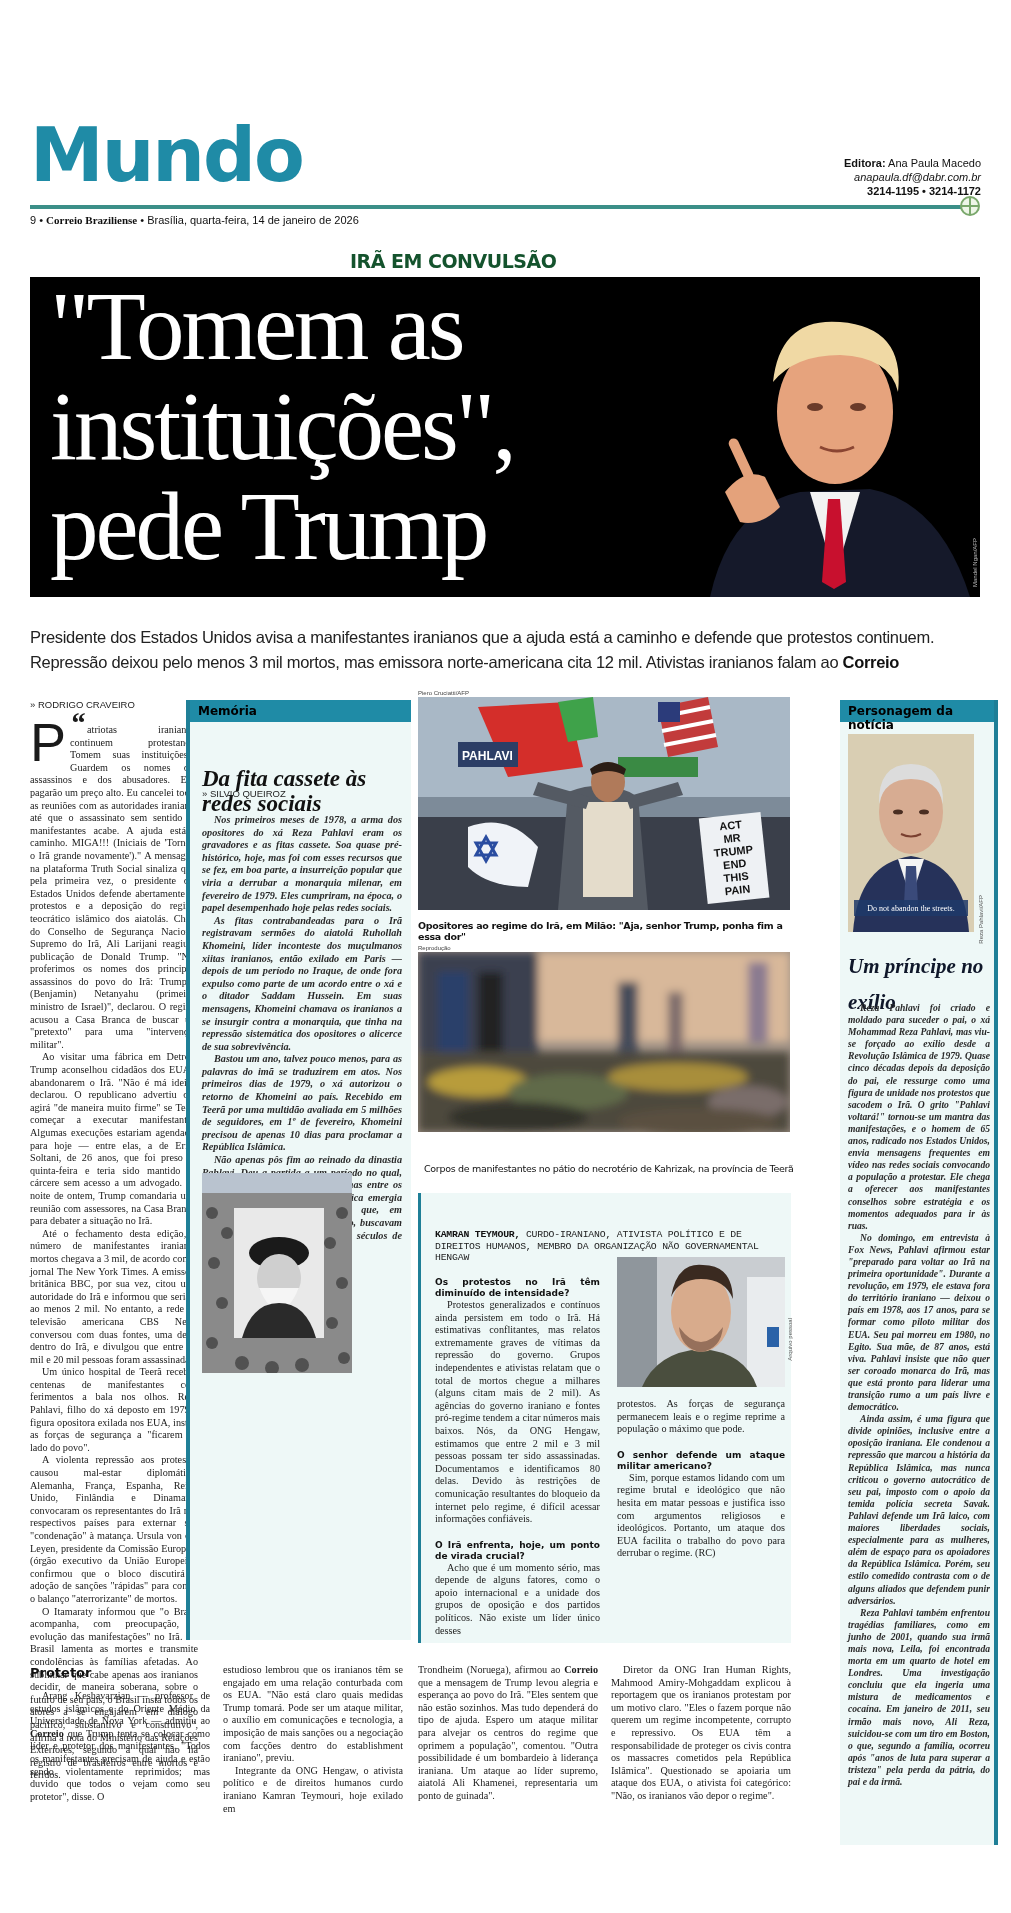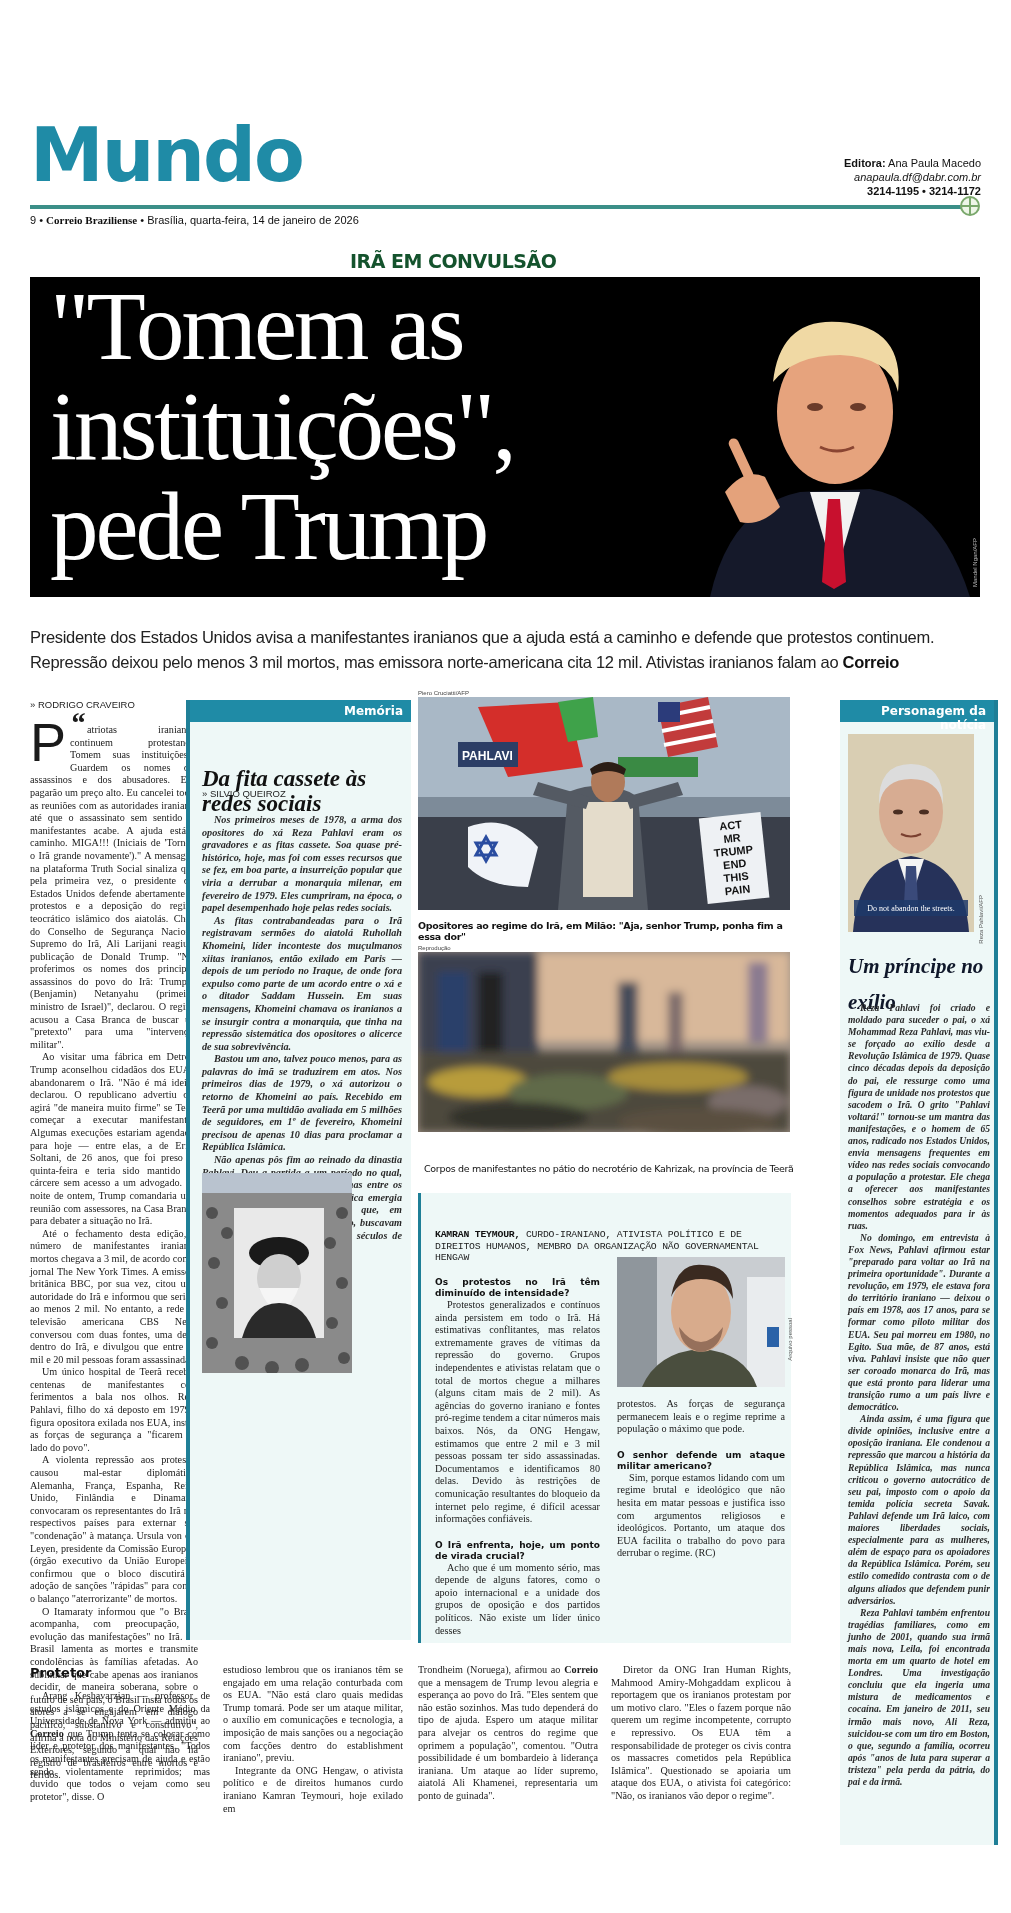--- a/index.html
+++ b/index.html
@@ -34,21 +34,21 @@
   .col { font-family: "Liberation Serif", serif; font-size: 10.2px; line-height: 12.6px; text-align: justify; color: #1a1a1a; }
   .col p { text-indent: 12px; }
   .col p.noindent { text-indent: 0; }
   #byline-main { left: 30px; top: 699px; font-family: "Liberation Sans", sans-serif; font-size: 9.5px; color: #222; }
   #main-col { left: 30px; top: 717px; width: 168px; }
   #dropcap { float: left; font-family: "Liberation Sans", sans-serif; font-size: 54px; line-height: 46px; margin-right: 4px; margin-top: 2px; }
   #dropquote { font-family: "Liberation Serif", serif; font-style: italic; font-weight: bold; font-size: 30px; margin-right: 2px; }
 
   
   #memoria-box { left: 186px; top: 700px; width: 225px; height: 940px; background: #eef8f7; border-left: 4px solid #1f7f97; }
-  .box-head { font-family: "DejaVu Sans", sans-serif; font-weight: bold; font-size: 12px; color: #ffffff; background: #1f8ba6; padding: 4px 8px; height: 22px; text-align: right; }
+  .box-head { font-family: "DejaVu Sans", sans-serif; font-weight: bold; font-size: 12px; color: #000000; background: #1f8ba6; padding: 4px 8px; height: 22px; }
   #memoria-title { left: 12px; top: 32px; width: 200px; font-family: "Liberation Serif", serif; font-style: italic; font-weight: bold; font-size: 23px; line-height: 25px; color: #111; margin-top: 34px; }
   #memoria-byline { left: 12px; top: 88px; font-family: "Liberation Sans", sans-serif; font-size: 9.5px; color: #222; }
   #memoria-text { left: 12px; top: 114px; width: 200px; font-style: italic; font-weight: bold; color: #2a2a2a; }
   #khomeini-photo { left: 12px; top: 473px; width: 150px; height: 200px; }
 
   
   #credit-milao { left: 418px; top: 690px; font-family: "Liberation Sans", sans-serif; font-size: 6px; color: #444; }
   #photo-milao { left: 418px; top: 697px; width: 372px; height: 213px; overflow: hidden; }
   #caption-milao { left: 418px; top: 920px; width: 380px; font-family: "DejaVu Sans", sans-serif; font-weight: bold; font-size: 9.5px; color: #111; letter-spacing: -0.3px; }
   #credit-repro { left: 418px; top: 945px; font-family: "Liberation Sans", sans-serif; font-size: 6px; color: #444; }

